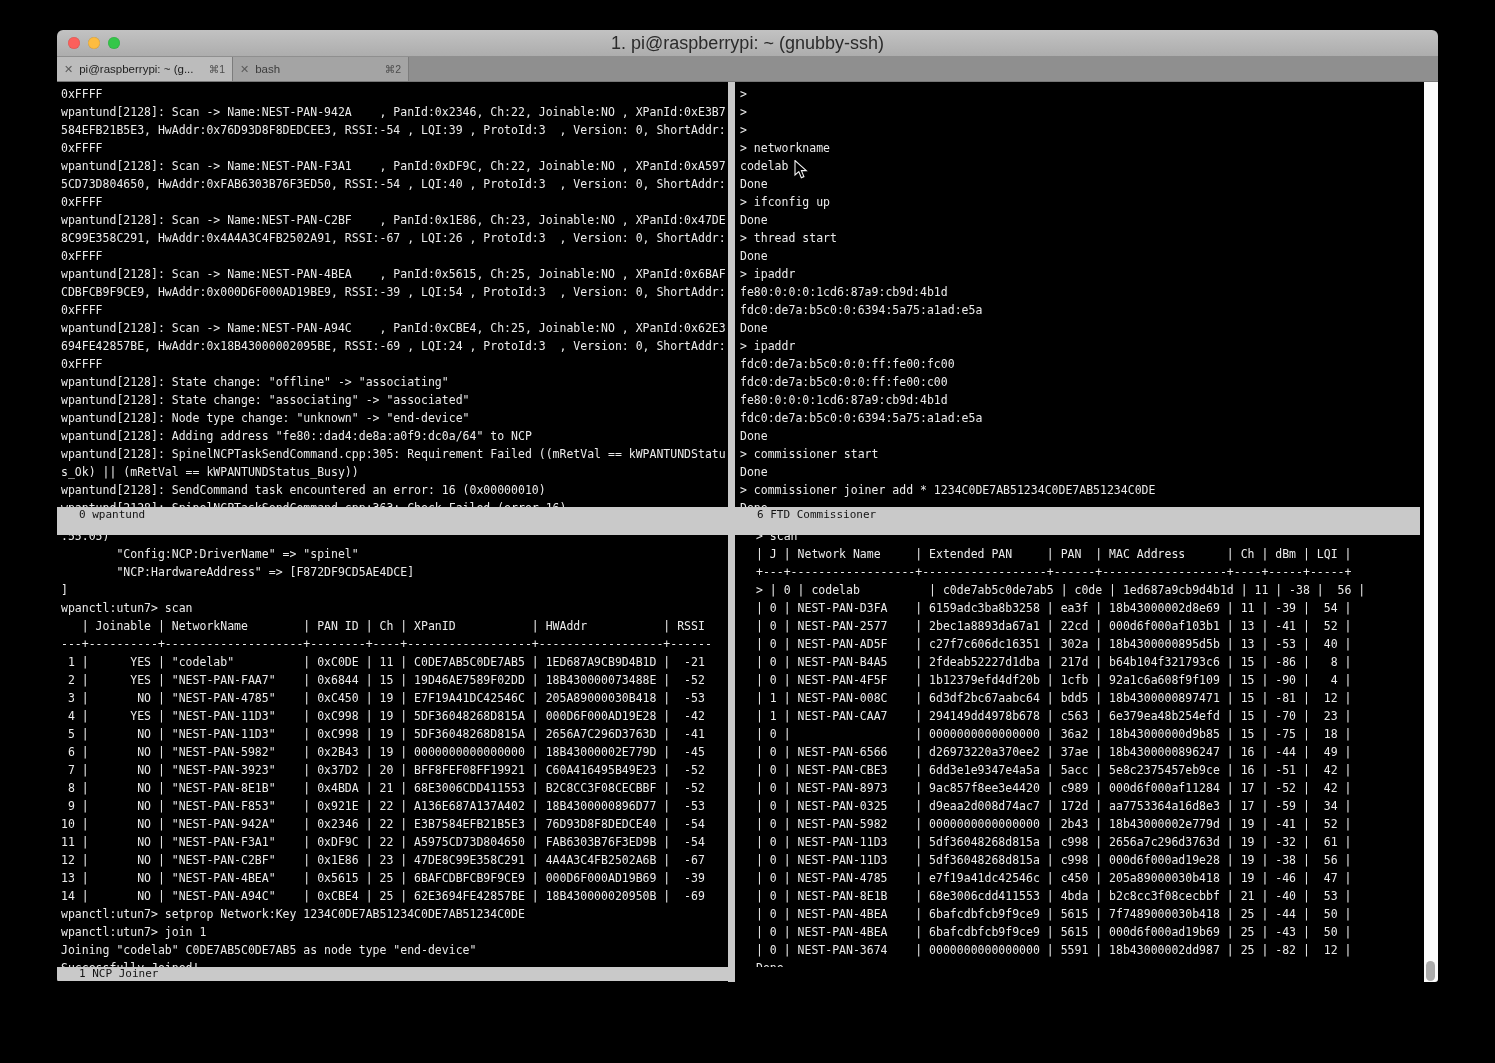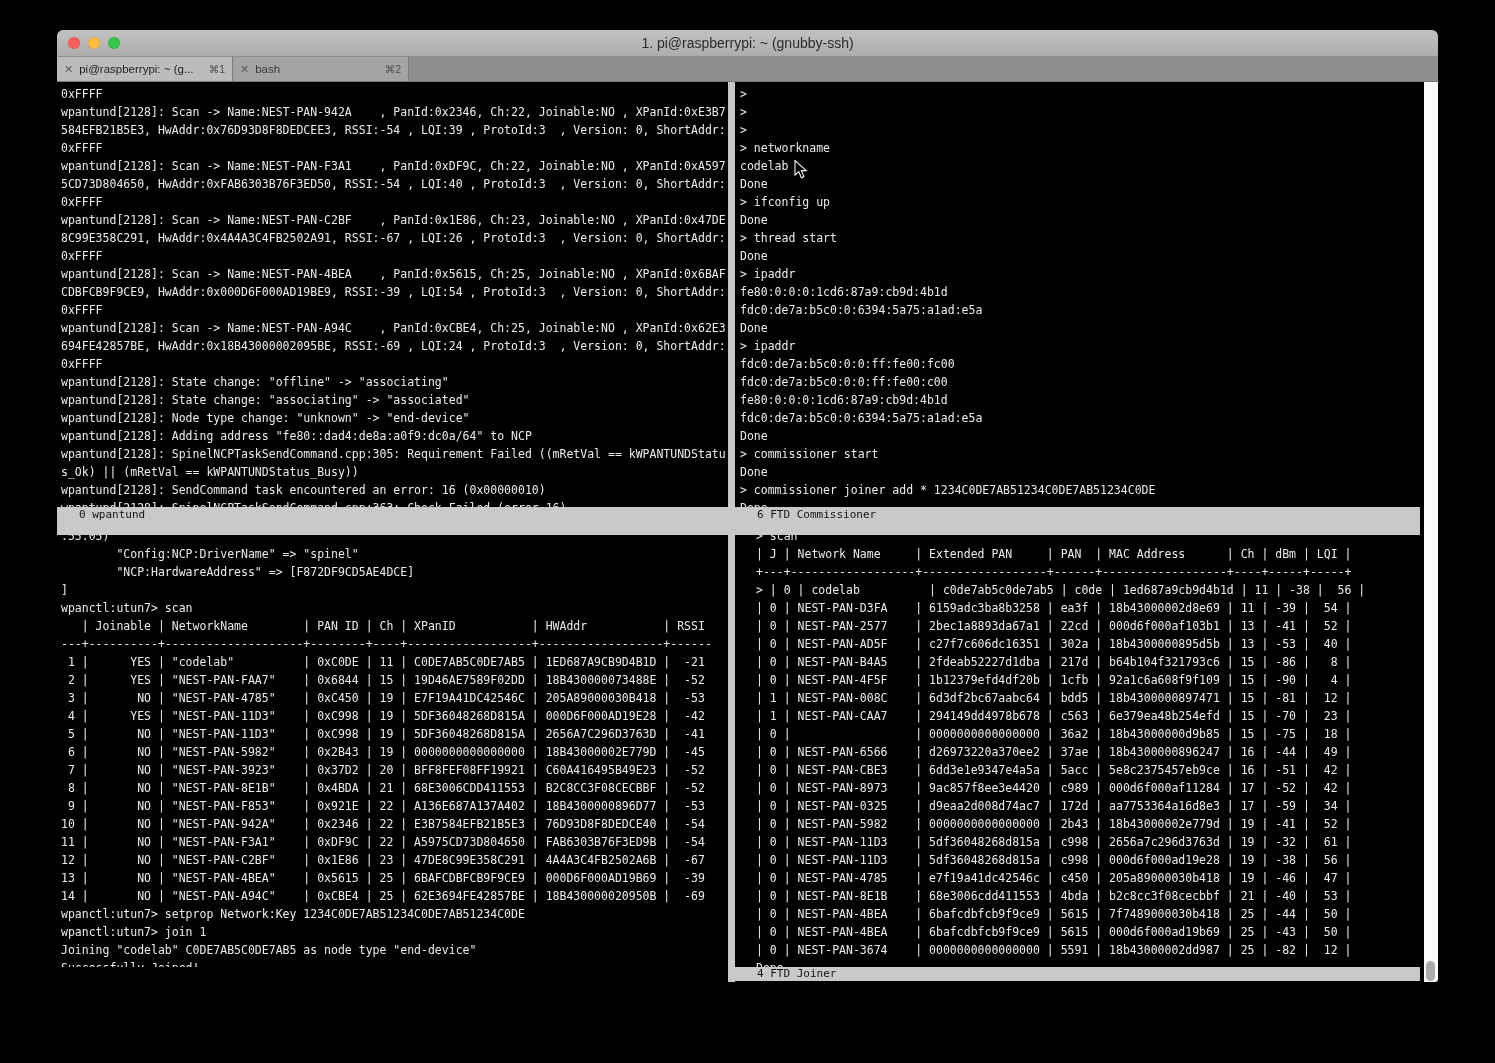--- a/index.html
+++ b/index.html
@@ -5,21 +5,21 @@
   html,body{margin:0;padding:0;background:#000;width:1495px;height:1063px;overflow:hidden;}
   .screen{position:absolute;inset:0;background:#000;font-family:"Liberation Sans",sans-serif;}
   .window{position:absolute;left:57px;top:30px;width:1381px;height:952px;border-radius:6px 6px 3px 3px;overflow:hidden;background:#000;}
   
   .titlebar{position:relative;height:26px;background:linear-gradient(#c2c2c2,#adadad);border-bottom:1px solid #8f8f8f;}
   .lights{position:absolute;left:11px;top:7px;display:flex;gap:8px;}
   .light{width:12px;height:12px;border-radius:50%;display:inline-block;box-shadow:inset 0 0 1px rgba(0,0,0,.35);}
   .light.red{background:#fc605c;}
   .light.yellow{background:#fdbc40;}
   .light.green{background:#34c749;}
-  .title{position:absolute;left:0;right:0;top:0;height:26px;line-height:26px;text-align:center;font-size:14px;color:#2b2b2b;}
+  .title{position:absolute;left:0;right:0;top:0;height:26px;line-height:26px;text-align:center;font-size:18px;color:#2b2b2b;}
   
   .tabbar{position:relative;height:24px;background:#8f8f8f;display:flex;border-bottom:1px solid #777;}
   .tab{width:176px;display:flex;align-items:center;padding:0 7px;box-sizing:border-box;border-right:1px solid #7c7c7c;font-size:11.5px;color:#333;}
   .tab.active{background:#bcbcbc;color:#1d1d1d;}
   .tab.inactive{background:#a4a4a4;color:#3c3c3c;}
   .tab-close{color:#5a5a5a;font-size:11px;margin-right:6px;cursor:default;}
   .tab-label{flex:1;white-space:nowrap;overflow:hidden;}
   .tab-shortcut{color:#4c4c4c;font-size:10.5px;margin-left:5px;}
   
   .content{position:relative;height:902px;background:#000;}
@@ -169,21 +169,21 @@
 | 0 | NEST-PAN-8E1B    | 68e3006cdd411553 | 4bda | b2c8cc3f08cecbbf | 21 | -40 |  53 |
 | 0 | NEST-PAN-4BEA    | 6bafcdbfcb9f9ce9 | 5615 | 7f7489000030b418 | 25 | -44 |  50 |
 | 0 | NEST-PAN-4BEA    | 6bafcdbfcb9f9ce9 | 5615 | 000d6f000ad19b69 | 25 | -43 |  50 |
 | 0 | NEST-PAN-3674    | 0000000000000000 | 5591 | 18b43000002dd987 | 25 | -82 |  12 |
 Done</pre>
 
       <div class="vdivider"></div>
 
       <div class="statusbar" id="bar-wpantund">0 wpantund</div>
       <div class="statusbar" id="bar-commissioner">6 FTD Commissioner</div>
-      <div class="statusbar" id="bar-ftd-joiner">4 FTD Joiner</div>
+      <div class="statusbar" id="bar-ncp-joiner">1 NCP Joiner</div>
 
       <div class="scrollbar">
         <div class="thumb"></div>
       </div>
 
       <svg class="mouse-cursor" width="14" height="20" viewBox="0 0 14 20">
         <path d="M1,0.5 L1,15 L4.8,11.6 L7.3,17.8 L9.9,16.6 L7.4,10.6 L12.3,10.6 Z" fill="#000" stroke="#f5f5f5" stroke-width="1.1"></path>
       </svg>
     </div>
 

